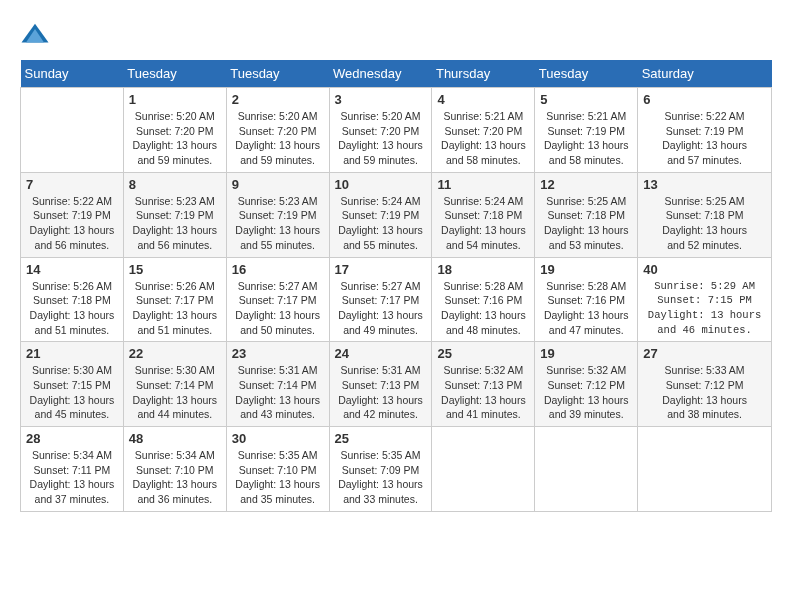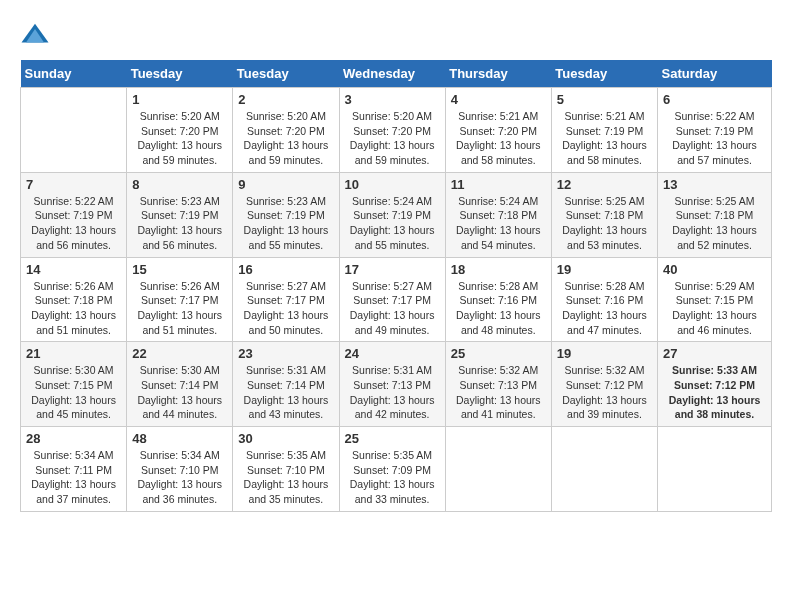--- a/index.html
+++ b/index.html
@@ -41,21 +41,21 @@
       width: 100%;
       border-collapse: collapse;
       font-size: 11px;
     }
     thead tr th {
       background-color: #2a6db5;
       color: #fff;
       padding: 6px 4px;
       text-align: left;
       font-size: 13px;
-      font-weight: bold;
+      font-weight: normal;
       margin-left: 24px;
     }
     tbody tr td {
       border: 1px solid #ccc;
       vertical-align: top;
       padding: 4px 5px;
       min-height: 80px;
       color: #333;
     }
     tbody tr:nth-child(odd) td {
@@ -246,21 +246,21 @@
         </td>
         <td>
           <span class="day-number">19</span>
           <div class="day-info" style="white-space: pre-line;">Sunrise: 5:28 AM
 Sunset: 7:16 PM
 Daylight: 13 hours
 and 47 minutes.</div>
         </td>
         <td>
           <span class="day-number">40</span>
-          <div class="day-info" style="white-space: pre-line;">Sunrise: 5:29 AM
+          <div class="day-info" style="white-space: pre-line; font-family: Liberation Mono, monospace;">Sunrise: 5:29 AM
 Sunset: 7:15 PM
 Daylight: 13 hours
 and 46 minutes.</div>
         </td>
       </tr>
       <tr>
         <td>
           <span class="day-number">21</span>
           <div class="day-info" style="white-space: pre-line;">Sunrise: 5:30 AM
 Sunset: 7:15 PM
@@ -297,21 +297,21 @@
         </td>
         <td>
           <span class="day-number">19</span>
           <div class="day-info" style="white-space: pre-line;">Sunrise: 5:32 AM
 Sunset: 7:12 PM
 Daylight: 13 hours
 and 39 minutes.</div>
         </td>
         <td>
           <span class="day-number">27</span>
-          <div class="day-info" style="white-space: pre-line; font-weight: bold;">Sunrise: 5:33 AM
+          <div class="day-info" style="white-space: pre-line;">Sunrise: 5:33 AM
 Sunset: 7:12 PM
 Daylight: 13 hours
 and 38 minutes.</div>
         </td>
       </tr>
       <tr>
         <td>
           <span class="day-number">28</span>
           <div class="day-info" style="white-space: pre-line;">Sunrise: 5:34 AM
 Sunset: 7:11 PM

